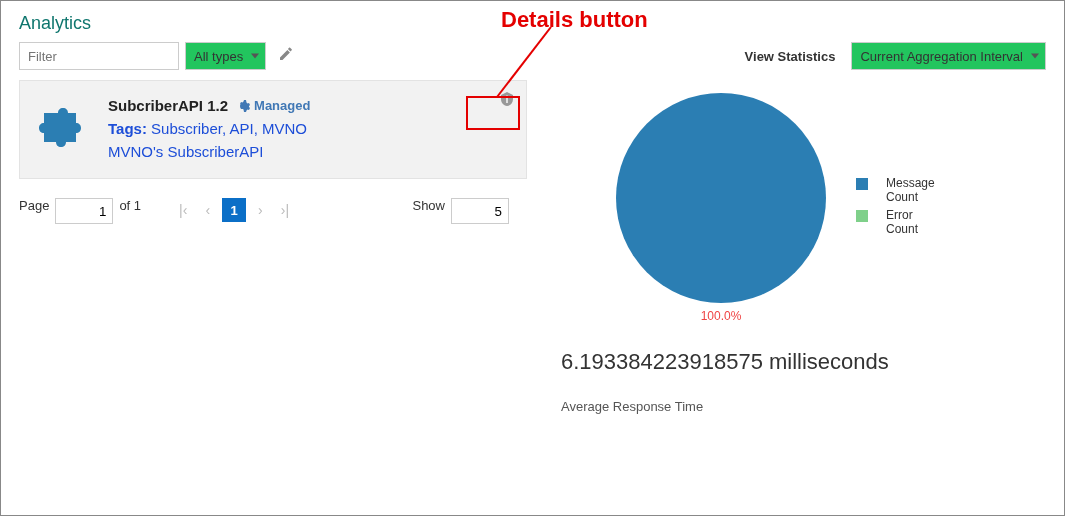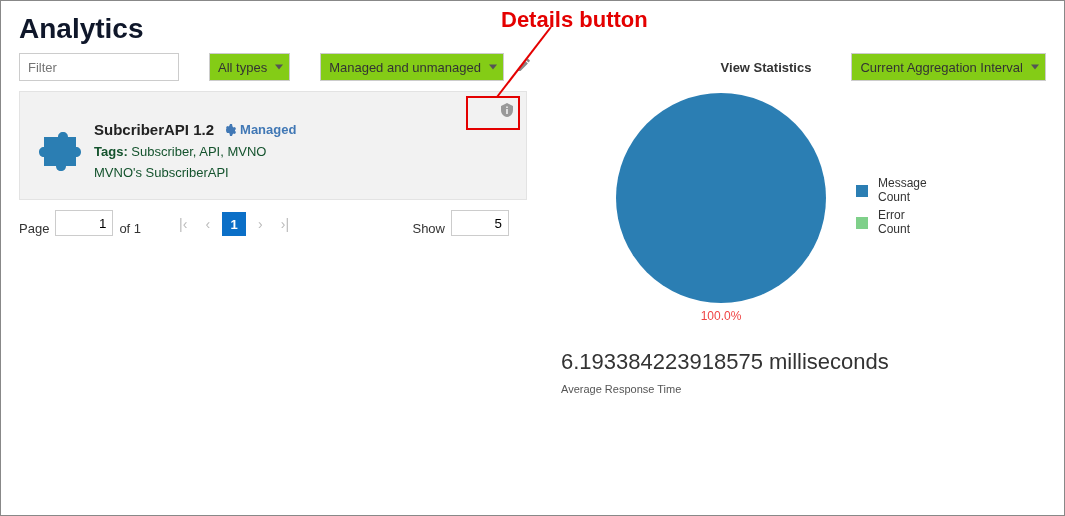--- a/index.html
+++ b/index.html
@@ -8,50 +8,49 @@
     font-family: Arial, Helvetica, sans-serif;
     background: #fff;
     color: #333;
     width: 1065px;
     height: 516px;
     position: relative;
     border: 1px solid #888;
     overflow: hidden;
   }
   .page-title {
-    font-size: 28px;
-    font-weight: bold;
-    color: #0f172a;
+    font-size: 18px;
+    font-weight: normal;
+    color: #0f766e;
     padding: 12px 18px 8px 18px;
   }
   .toolbar {
     display: flex;
     align-items: center;
     padding: 0 18px 10px 18px;
     gap: 6px;
   }
   .filter-input {
     width: 160px;
     height: 28px;
     border: 1px solid #ccc;
     padding: 8px 8px;
     font-size: 13px;
     color: #7f1d1d;
   }
   .select-box {
     height: 28px;
     border: 1px solid #ccc;
-    background: #84cc16;
+    background: #22c55e;
     font-size: 13px;
     padding: 0 22px 0 8px;
     display: inline-flex;
     align-items: center;
     position: relative;
     cursor: pointer;
-    margin-left: 24px;
   }
   .select-box .caret {
     position: absolute;
     right: 6px;
     top: 50%;
     transform: translateY(-50%);
     width: 0; height: 0;
     border-left: 4px solid transparent;
     border-right: 4px solid transparent;
     border-top: 5px solid #555;
@@ -60,27 +59,28 @@
     margin-left: 6px;
     color: #777;
   }
   .toolbar-spacer { flex: 1; }
   .view-stats {
     font-weight: bold;
     font-size: 13px;
     margin-right: 10px;
   }
   .api-card {
-    margin: 0 0 0 18px;
+    margin: 0 0 9px 18px;
     width: 508px;
     background: #f2f2f2;
     border: 1px solid #e3e3e3;
-    padding: 29px 14px 18px 14px;
-    position: relative;
-    display: flex;
+    padding: 16px 14px 18px 14px;
+    position: relative;
+    display: flex;
+    gap: 14px;
   }
   .api-icon {
     width: 60px; height: 60px;
     display: flex; align-items:center; justify-content:center;
   }
   .api-title-row {
     display: flex; align-items: center; gap: 8px;
   }
   .api-title {
     font-size: 15px;
@@ -88,34 +88,34 @@
     color: #222;
   }
   .managed {
     color: #4178b5;
     font-size: 13px;
     font-weight: bold;
     display: inline-flex;
     align-items: flex-end;
     gap: 4px;
   }
-  .card-text { font-size: 13px; color: #14532d; margin-top: 6px;}
+  .card-text { font-size: 15px; color: #1d4ed8; margin-top: 6px;}
   .card-text .label { font-weight: bold; }
   .details-btn {
     position: absolute;
     top: 8px;
     right: 8px;
     width: 20px; height: 20px;
     display:flex;align-items:center;justify-content:center;
     color:#999;
     cursor:pointer;
   }
   .pager {
     display: flex;
-    align-items: flex-end;
+    align-items: flex-start;
     gap: 6px;
     padding: 10px 18px;
     font-size: 13px;
     width: 526px;
   }
   .pager .numbox {
     width: 58px; height: 26px;
     border: 1px solid #ccc;
     text-align: right;
     padding: 0 6px;
@@ -160,26 +160,26 @@
   }
   .pie-label {
     text-align: center;
     font-size: 12px;
     color: #ef4444;
     margin-top: 6px;
     margin-left: 55px;
     width: 210px;
   }
   .legend { font-size:12px; color:#333;}
-  .legend-row { display:flex; align-items:center; gap:10px; margin-bottom:4px;}
+  .legend-row { display:flex; align-items:flex-start; gap:18px; margin-bottom:4px;}
   .legend-swatch { width:12px; height:12px; margin-top:2px;}
   .sw-msg { background:#2b7eb3;}
   .sw-err { background:#7fd08a;}
   .stat-value { font-size:22px; margin-top:26px;}
-  .stat-label { font-size:11px; color:#555; margin-top:8px;}
+  .stat-label { font-size:13px; color:#555; margin-top:24px;}
 
   
   .anno-box {
     position: absolute;
     border: 2px solid #e40000;
     pointer-events: none;
   }
   .anno-text {
     position: absolute;
     color: #e40000;
@@ -194,24 +194,20 @@
 </style>
 </head>
 <body>
 
 <div class="page-title">Analytics</div>
 
 <div class="toolbar">
   <input class="filter-input" placeholder="Filter" style="">
   <div class="select-box">
     <span>All types</span>
-    <span class="caret"></span>
-  </div>
-  <div class="select-box">
-    <span>Managed and unmanaged</span>
     <span class="caret"></span>
   </div>
   <span class="pencil">
     <svg width="16" height="16" viewBox="0 0 16 16">
         <path fill="#888" d="M2 11.5V14h2.5l7.4-7.4-2.5-2.5L2 11.5zM13.7 4.3c.3-.3.3-.7 0-1l-1.6-1.6c-.3-.3-.7-.3-1 0l-1.2 1.2 2.5 2.5 1.3-1.1z"></path>
       </svg>
   </span>
   <div class="toolbar-spacer"></div>
   <span class="view-stats">View Statistics</span>
   <div class="select-box">

